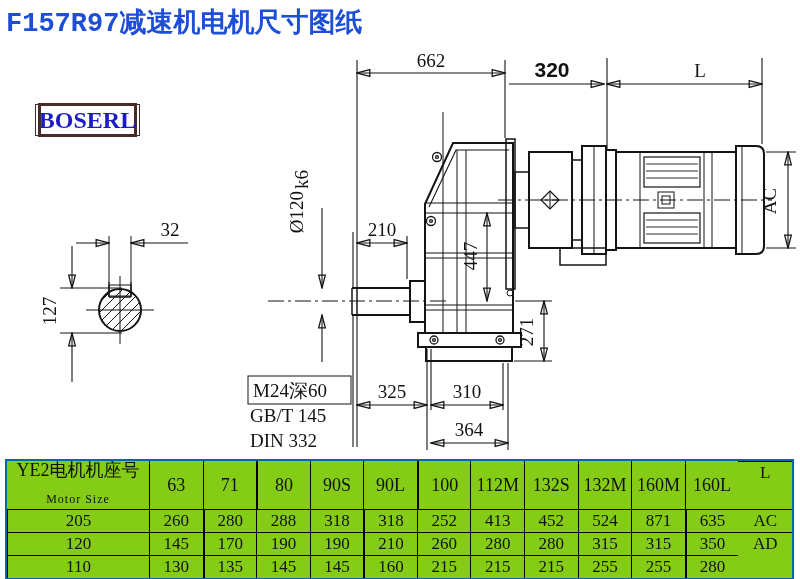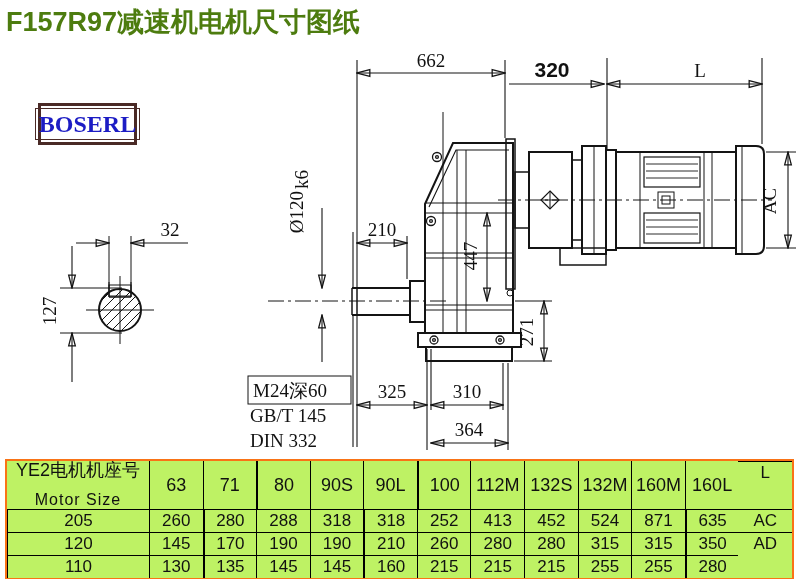--- a/index.html
+++ b/index.html
@@ -1,42 +1,42 @@
 <!DOCTYPE html>
 <html><head>
 <meta charset="utf-8">
 <style>
   html,body{margin:0;padding:0;background:#fff;}
   .canvas{position:relative;width:800px;height:579px;background:#fff;overflow:hidden;
           font-family:"Liberation Sans",sans-serif;color:#111;}
   .page-title{position:absolute;left:6px;top:4px;font-size:27px;font-weight:bold;
-              letter-spacing:0px;color:#4d7c0f;font-family:Liberation Sans, sans-serif;}
-  .logo-box{position:absolute;left:38px;top:103px;width:99px;height:42px;
+              letter-spacing:0px;color:#1d4ed8;font-family:Liberation Mono, monospace;}
+  .logo-box{position:absolute;left:38px;top:103px;width:99px;height:34px;
             border:3px solid #4a2a26;background:#fff;box-sizing:border-box;
             display:flex;align-items:center;justify-content:center;}
   .logo-inner{border:1px solid #4a2a26;padding:0 3px;line-height:30px;
               font-family:"Liberation Serif",serif;font-size:24px;font-weight:bold;
               color:#1c1cc4;}
   svg.dwg{position:absolute;left:0;top:40px;}
   svg.dwg line,svg.dwg rect,svg.dwg circle,svg.dwg path,svg.dwg polyline,svg.dwg polygon{
       stroke:#141414;fill:none;}
   svg.dwg text{font-family:"Liberation Serif","DejaVu Sans",serif;fill:#111;
       stroke:none;font-size:19px;}
   .bold-dim{font-family:"Liberation Sans",sans-serif !important;font-weight:bold;font-size:21px !important;}
   
   .spec-table{position:absolute;left:5px;top:459px;width:789px;box-sizing:border-box;
-      border:2px solid #f97316;display:grid;grid-template-columns:142px repeat(12,1fr);
-      font-family:Liberation Sans, sans-serif;background:#bef264;}
+      border:2px solid #0369a1;display:grid;grid-template-columns:142px repeat(12,1fr);
+      font-family:Liberation Serif, serif;background:#84cc16;}
   .cell{display:flex;align-items:center;justify-content:center;border-left:1px solid #000;
       border-top:1px solid #000;height:22px;font-size:17px;white-space:nowrap;}
   .hcell{height:48px;font-size:18px;border-top:none;}
   .c0{border-left:none;}
   .sep{border-left-width:2px;}
   .hlabel{flex-direction:column;line-height:21px;}
-  .hlabel .en{font-size:16px;letter-spacing:1px;margin-top:8px;}
+  .hlabel .en{font-size:12px;letter-spacing:1px;margin-top:8px;}
 </style>
 </head>
 <body>
 
 <div class="canvas">
 
   <div class="page-title">F157R97减速机电机尺寸图纸</div>
 
   <div class="logo-box">
     <div class="logo-inner">BOSERL</div>

